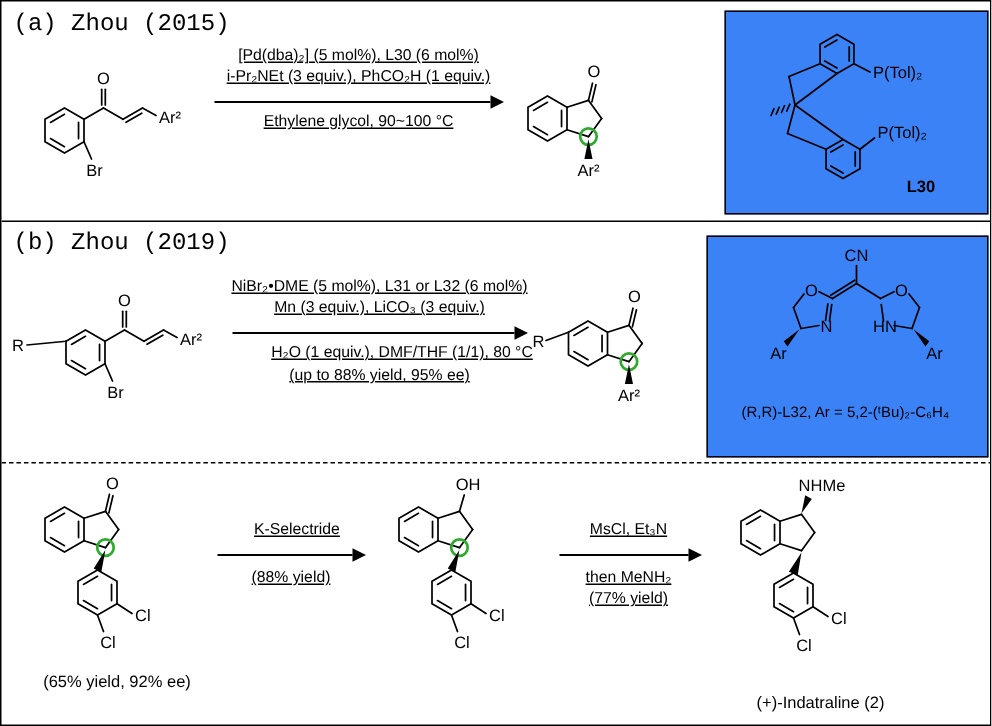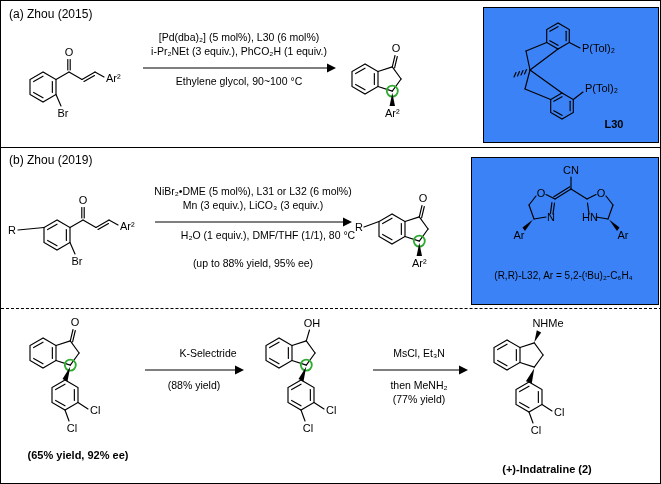--- a/index.html
+++ b/index.html
@@ -1,22 +1,22 @@
 <!DOCTYPE html>
 <html><head>
 <meta charset="utf-8">
 <style>
   html,body{margin:0;padding:0;background:#fff;}
   #fig{position:relative;width:661px;height:484px;border:1px solid #000;box-sizing:border-box;
        background:#fff;font-family:"Liberation Sans",sans-serif;color:#000;overflow:hidden;}
   .abs{position:absolute;}
-  .seclabel{position:absolute;font-size:12px;white-space:nowrap;}
-  .cond{position:absolute;font-size:10.5px;text-align:center;white-space:nowrap;}
+  .seclabel{position:absolute;font-size:16px;white-space:nowrap;font-family:Liberation Mono, monospace;}
+  .cond{position:absolute;font-size:10.5px;text-align:center;white-space:nowrap;text-decoration:underline;}
   .num{position:absolute;font-weight:bold;font-size:11.5px;text-align:center;white-space:nowrap;margin-top:20px;}
-  .cap{position:absolute;font-size:11px;text-align:center;white-space:nowrap;font-weight:bold;}
+  .cap{position:absolute;font-size:11px;text-align:center;white-space:nowrap;}
   .ligbox{position:absolute;border:1.5px solid #000;background:#3b82f6;}
   .ligtext{font-size:10px;text-align:center;white-space:nowrap;line-height:15px;}
   .divider{position:absolute;left:0;width:661px;height:0;border-top:1px solid #000;}
   .divider.dashed{border-top:1.6px dashed #000;}
   svg{overflow:visible;}
   svg text{font-size:11px;font-family:"Liberation Sans",sans-serif;fill:#000;}
   svg .bond{stroke:#000;stroke-width:1.15;fill:none;stroke-linecap:round;}
   svg .wedge{fill:#000;stroke:none;}
   svg .hl{fill:none;stroke:#2eaa2e;stroke-width:1.8;}
 </style>
@@ -142,21 +142,21 @@
 
   <div class="cond" style="left:152px;top:184px;width:200px">NiBr₂•DME (5 mol%), L31 or L32 (6 mol%)</div>
   <div class="cond" style="left:152px;top:198px;width:200px">Mn (3 equiv.), LiCO₃ (3 equiv.)</div>
   <svg class="abs" style="left:152px;top:214px" width="200" height="14">
     <g>
       <line x1="2" y1="7" x2="190" y2="7" stroke="#000" stroke-width="1.2"></line>
       <polygon points="190,2.5 199,7 190,11.5" fill="#000"></polygon>
     </g>
   </svg>
   <div class="cond" style="left:167px;top:228px;width:200px">H₂O (1 equiv.), DMF/THF (1/1), 80 °C</div>
-  <div class="cond" style="left:152px;top:256px;width:200px">(up to 88% yield, 95% ee)</div>
+  <div class="cond" style="left:152px;top:243px;width:200px">(up to 88% yield, 95% ee)</div>
 
   <svg class="abs" style="left:350px;top:178px" width="115" height="108">
     <g>
       <path class="bond" d="M41,35 L28,42.5 L28,57.5 L41,65 L54,57.5 L54,42.5 Z"></path>
       <line class="bond" x1="41" y1="39.2" x2="31.64" y2="44.6"></line>
       <line class="bond" x1="31.64" y1="55.4" x2="41" y2="60.8"></line>
       <line class="bond" x1="50.36" y1="55.4" x2="50.36" y2="44.6"></line>
       <line class="bond" x1="13" y1="48" x2="28" y2="42.5"></line>
     </g>
     <g>
@@ -231,21 +231,21 @@
       <line class="bond" x1="65" y1="89.5" x2="75" y2="96"></line>
       <line class="bond" x1="52" y1="97" x2="56" y2="108"></line>
     </g>
     <text x="62" y="13" text-anchor="middle">O</text>
     <text x="77" y="101" text-anchor="start">Cl</text>
     <text x="59" y="119" text-anchor="middle">Cl</text>
   </svg>
   <div class="cap" style="left:4px;top:448px;width:146px">(65% yield, 92% ee)</div>
   <div class="num" style="left:4px;top:462px;width:146px">26</div>
 
-  <div class="cond" style="left:152px;top:346px;width:110px">K-Selectride</div>
+  <div class="cond" style="left:142px;top:346px;width:110px">K-Selectride</div>
   <svg class="abs" style="left:142px;top:362px" width="102" height="14">
     <g>
       <line x1="2" y1="7" x2="92" y2="7" stroke="#000" stroke-width="1.2"></line>
       <polygon points="92,2.5 101,7 92,11.5" fill="#000"></polygon>
     </g>
   </svg>
   <div class="cond" style="left:138px;top:378px;width:110px">(88% yield)</div>
 
   <svg class="abs" style="left:248px;top:312px" width="120" height="134">
     <g>

